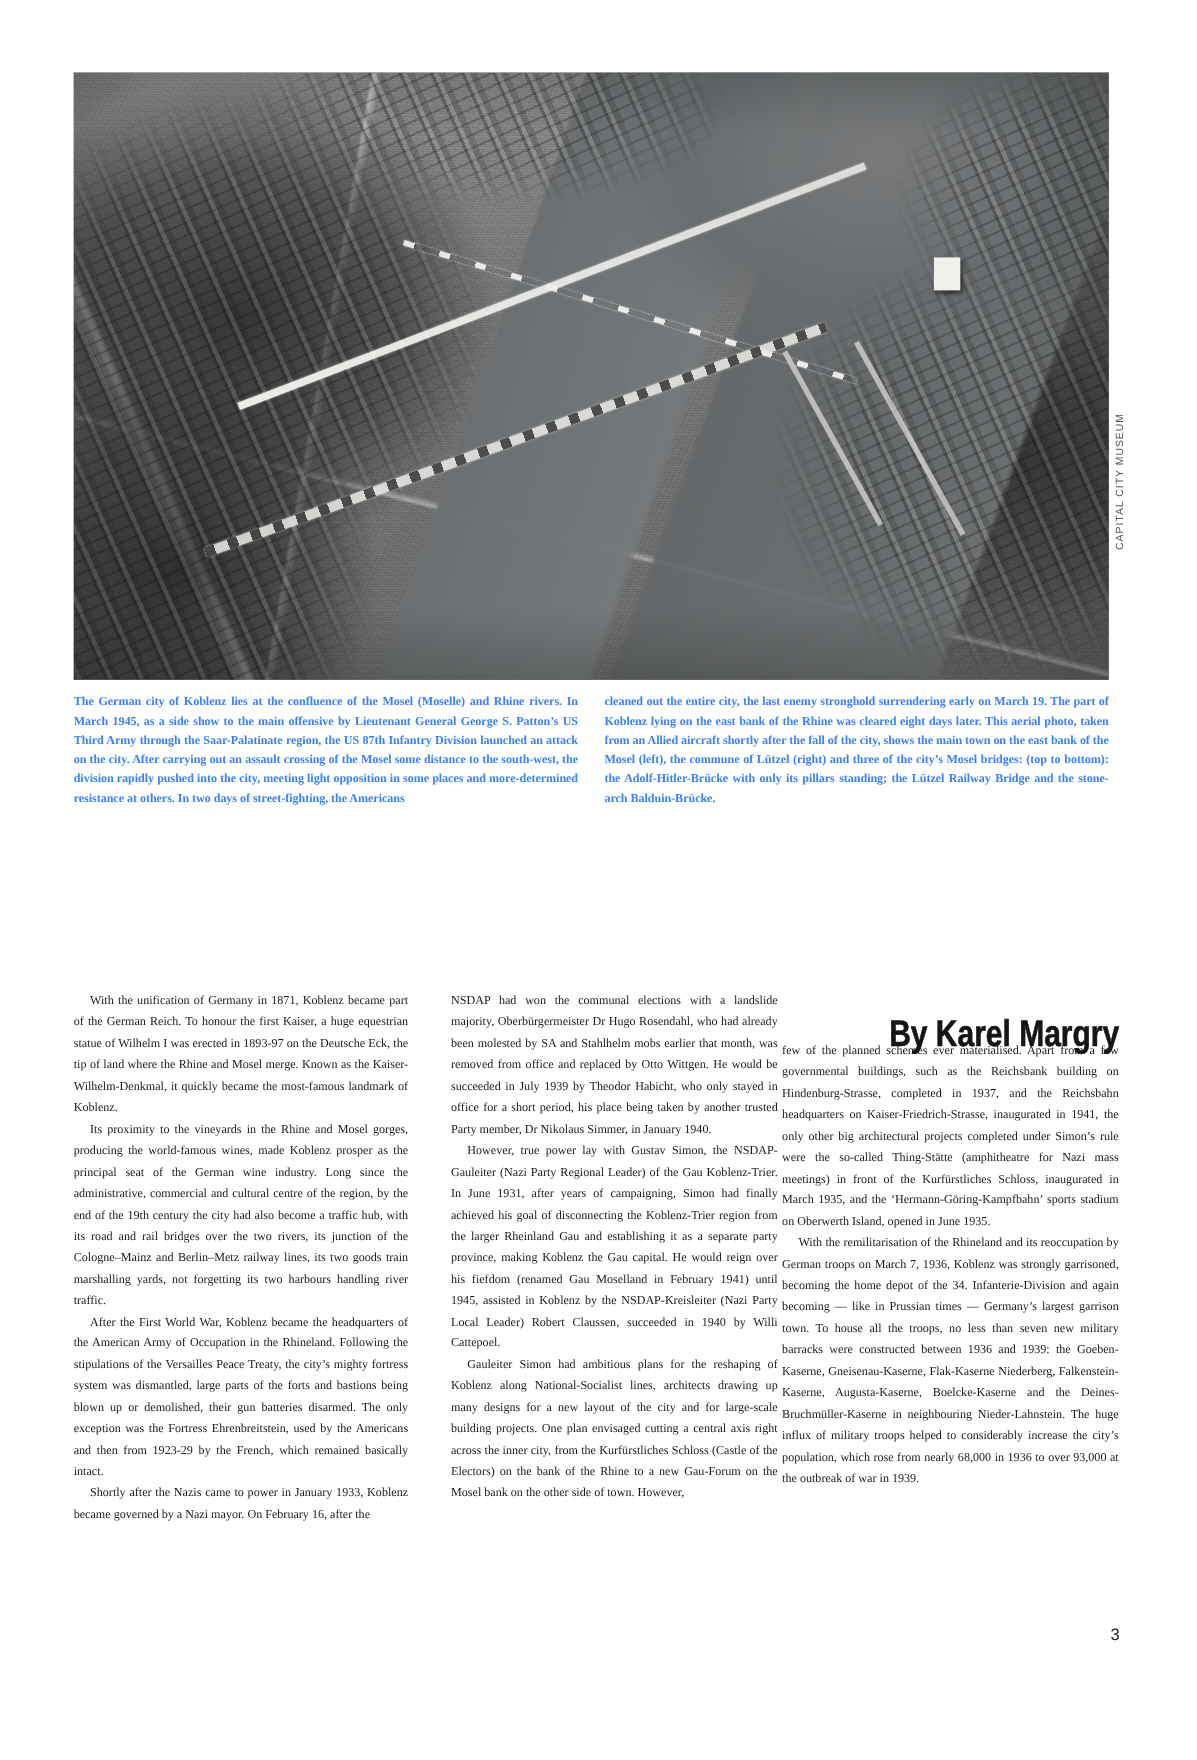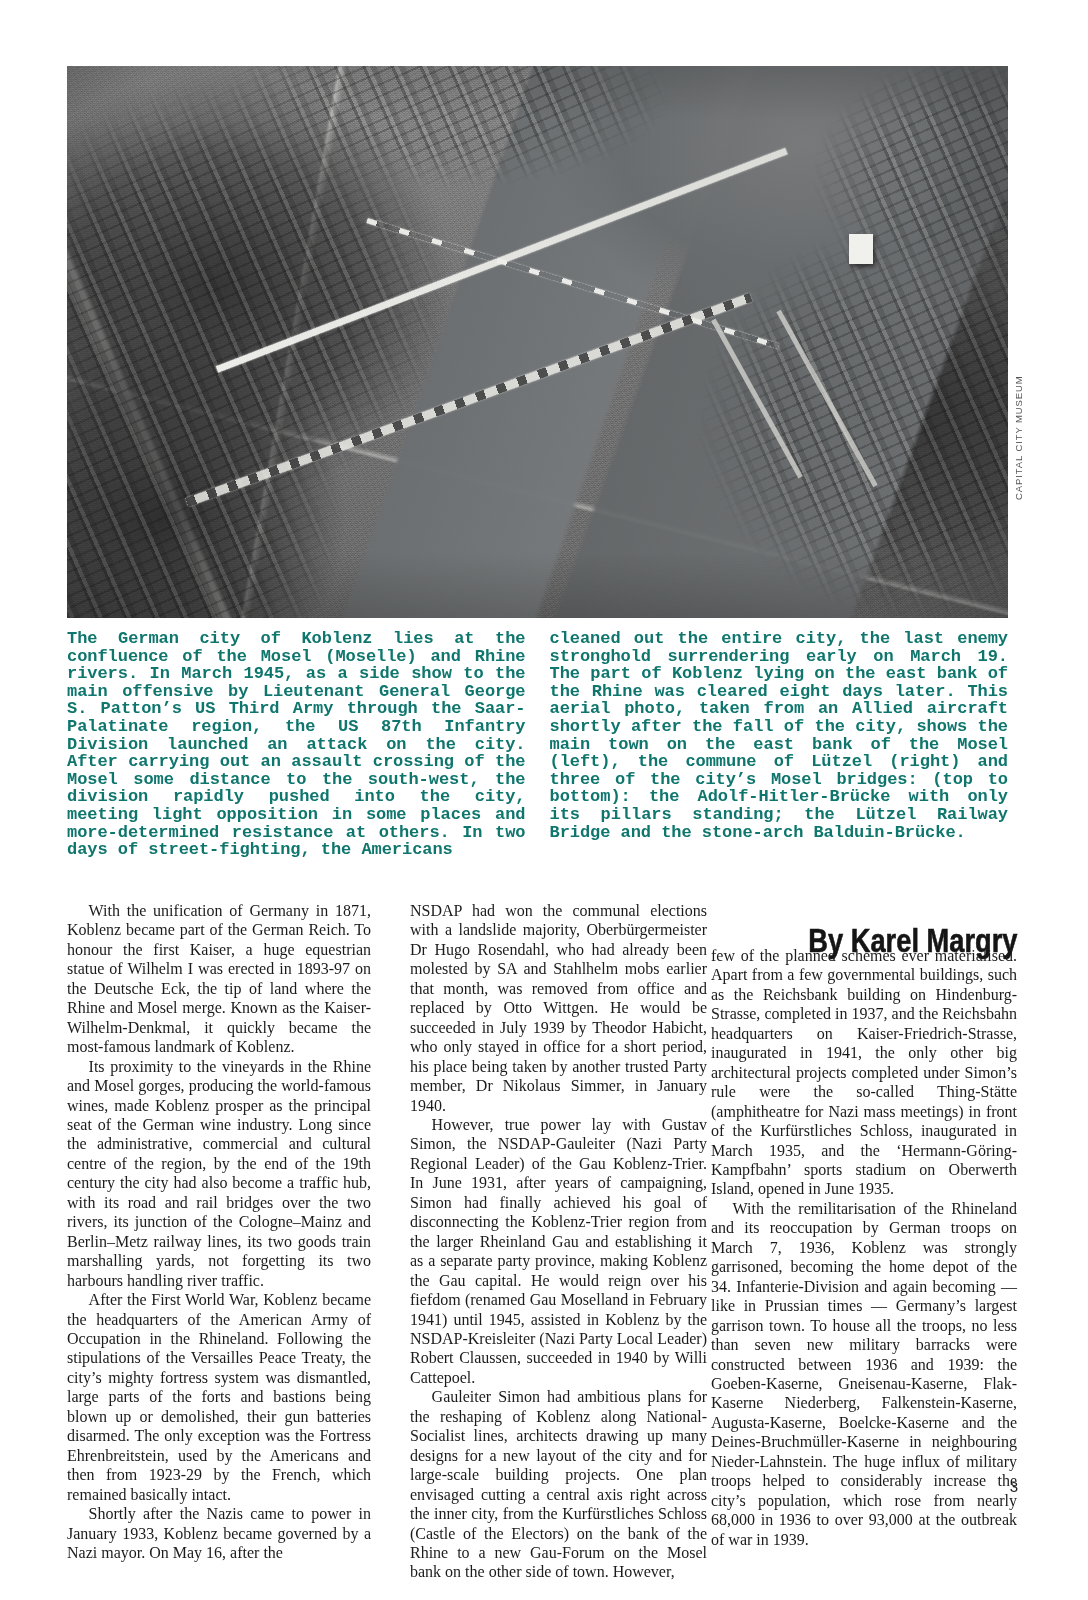--- a/index.html
+++ b/index.html
@@ -147,26 +147,26 @@
   .caption {
     position: absolute;
     left: 67px;
     top: 630px;
     width: 941px;
     display: flex;
     gap: 24px;
   }
   .caption-col {
     width: 459px;
-    font-family: Liberation Mono, monospace;
+    font-family: Liberation Serif, serif;
     font-weight: bold;
-    font-size: 17px;
+    font-size: 11px;
     line-height: 17.6px;
     text-align: justify;
-    color: #0f766e;
+    color: #3b82f6;
     letter-spacing: -0.05px;
   }
 
   
   .headline {
     position: absolute;
     left: 62px;
     top: 784px;
     width: 955px;
     height: 72px;
@@ -214,21 +214,21 @@
   .body-cols {
     position: absolute;
     left: 67px;
     top: 901px;
     width: 950px;
   }
   .col {
     position: absolute;
     top: 0;
     font-family: "Liberation Serif", serif;
-    font-size: 16px;
+    font-size: 11px;
     line-height: 19.45px;
     text-align: justify;
     color: #1b1b1b;
     hyphens: manual;
   }
   .col p { margin: 0; text-indent: 1.35em; }
   .col p.first { text-indent: 1.35em; }
   .col-1 { left: 0px;   width: 304px; }
   .col-2 { left: 343px; width: 297px; }
   .col-3 { left: 644px; width: 306px; top: 45px; }
@@ -271,21 +271,21 @@
 
 
   <div class="byline"><span>By Karel Margry</span></div>
 
   <div class="body-cols">
 
     <div class="col col-1">
       <p class="first">With the unification of Germany in 1871, Koblenz became part of the German Reich. To honour the first Kaiser, a huge equestrian statue of Wilhelm I was erected in 1893-97 on the Deutsche Eck, the tip of land where the Rhine and Mosel merge. Known as the Kaiser-Wilhelm-Denkmal, it quickly became the most-famous landmark of Koblenz.</p>
       <p>Its proximity to the vineyards in the Rhine and Mosel gorges, producing the world-famous wines, made Koblenz prosper as the principal seat of the German wine industry. Long since the administrative, commercial and cultural centre of the region, by the end of the 19th century the city had also become a traffic hub, with its road and rail bridges over the two rivers, its junction of the Cologne–Mainz and Berlin–Metz railway lines, its two goods train marshalling yards, not forgetting its two harbours handling river traffic.</p>
       <p>After the First World War, Koblenz became the headquarters of the American Army of Occupation in the Rhineland. Following the stipulations of the Versailles Peace Treaty, the city’s mighty fortress system was dismantled, large parts of the forts and bastions being blown up or demolished, their gun batteries disarmed. The only exception was the Fortress Ehrenbreitstein, used by the Americans and then from 1923-29 by the French, which remained basically intact.</p>
-      <p>Shortly after the Nazis came to power in January 1933, Koblenz became governed by a Nazi mayor. On May 16, after the</p>
+      <p>Shortly after the Nazis came to power in January 1933, Koblenz became governed by a Nazi mayor. On February 16, after the</p>
     </div>
 
     <div class="col col-2">
       <p style="text-indent:0">NSDAP had won the communal elections with a landslide majority, Oberbürgermeister Dr Hugo Rosendahl, who had already been molested by SA and Stahlhelm mobs earlier that month, was removed from office and replaced by Otto Wittgen. He would be succeeded in July 1939 by Theodor Habicht, who only stayed in office for a short period, his place being taken by another trusted Party member, Dr Nikolaus Simmer, in January 1940.</p>
       <p>However, true power lay with Gustav Simon, the NSDAP-Gauleiter (Nazi Party Regional Leader) of the Gau Koblenz-Trier. In June 1931, after years of campaigning, Simon had finally achieved his goal of disconnecting the Koblenz-Trier region from the larger Rheinland Gau and establishing it as a separate party province, making Koblenz the Gau capital. He would reign over his fiefdom (renamed Gau Moselland in February 1941) until 1945, assisted in Koblenz by the NSDAP-Kreisleiter (Nazi Party Local Leader) Robert Claussen, succeeded in 1940 by Willi Cattepoel.</p>
       <p>Gauleiter Simon had ambitious plans for the reshaping of Koblenz along National-Socialist lines, architects drawing up many designs for a new layout of the city and for large-scale building projects. One plan envisaged cutting a central axis right across the inner city, from the Kurfürstliches Schloss (Castle of the Electors) on the bank of the Rhine to a new Gau-Forum on the Mosel bank on the other side of town. However,</p>
     </div>
 
     <div class="col col-3">
       <p style="text-indent:0">few of the planned schemes ever materialised. Apart from a few governmental buildings, such as the Reichsbank building on Hindenburg-Strasse, completed in 1937, and the Reichsbahn headquarters on Kaiser-Friedrich-Strasse, inaugurated in 1941, the only other big architectural projects completed under Simon’s rule were the so-called Thing-Stätte (amphitheatre for Nazi mass meetings) in front of the Kurfürstliches Schloss, inaugurated in March 1935, and the ‘Hermann-Göring-Kampfbahn’ sports stadium on Oberwerth Island, opened in June 1935.</p>

